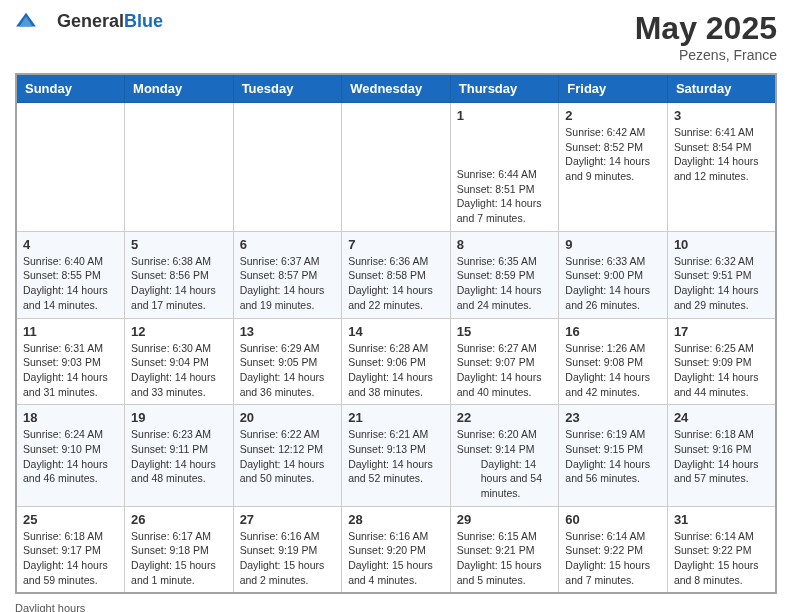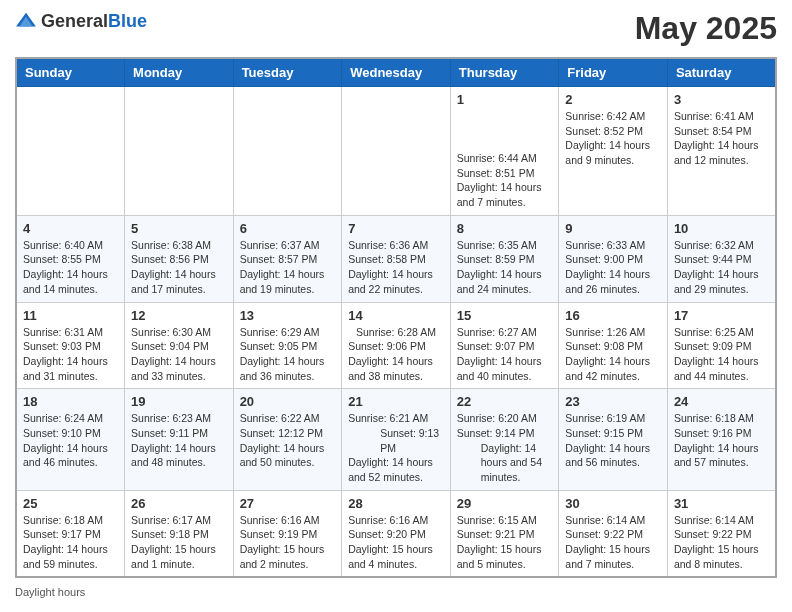--- a/index.html
+++ b/index.html
@@ -12,21 +12,21 @@
     }
     .header {
       display: flex;
       justify-content: space-between;
       align-items: flex-start;
       margin-bottom: 10px;
     }
     .logo {
       display: flex;
       align-items: center;
-      gap: 4px;
+      gap: 20px;
       justify-content: center;
     }
     .logo-icon {
       width: 22px;
       height: 22px;
     }
     .title-block {
       text-align: right;
     }
     .month-title {
@@ -92,20 +92,21 @@
       <rect x="0" y="0" width="40" height="40" fill="white"></rect>
       <polygon points="20,5 38,30 2,30" fill="#1a6bbf"></polygon>
       <polygon points="20,12 32,30 8,30" fill="#5599dd"></polygon>
     </svg>
     <span>
       <span style="font-size:18px;font-weight:bold;color:#333;">General</span><span style="font-size:18px;font-weight:bold;color:#1a6bbf;">Blue</span>
     </span>
   </div>
   <div class="title-block">
     <div class="month-title">May 2025</div>
+    <div class="location-title">Pezens, France</div>
   </div>
 </div>
 
 <table class="calendar">
   <thead>
     <tr>
     <th>Sunday</th>
         <th>Monday</th>
         <th>Tuesday</th>
         <th>Wednesday</th>
@@ -172,21 +173,21 @@
         </td>
         <td>
           <span class="day-number">9</span>
           <span style="display: block; line-height: 1.4;">Sunrise: 6:33 AM</span>
           <span style="display: block; line-height: 1.4;">Sunset: 9:00 PM</span>
           <span style="display: block; line-height: 1.4;">Daylight: 14 hours and 26 minutes.</span>
         </td>
         <td>
           <span class="day-number">10</span>
           <span style="display: block; line-height: 1.4;">Sunrise: 6:32 AM</span>
-          <span style="display: block; line-height: 1.4;">Sunset: 9:44 PM</span>
+          <span style="display: block; line-height: 1.4;">Sunset: 9:51 PM</span>
           <span style="display: block; line-height: 1.4;">Daylight: 14 hours and 29 minutes.</span>
         </td>
       </tr>
       <tr>
         <td>
           <span class="day-number">11</span>
           <span style="display: block; line-height: 1.4;">Sunrise: 6:31 AM</span>
           <span style="display: block; line-height: 1.4;">Sunset: 9:03 PM</span>
           <span style="display: block; line-height: 1.4;">Daylight: 14 hours and 31 minutes.</span>
         </td>
@@ -197,21 +198,21 @@
           <span style="display: block; line-height: 1.4;">Daylight: 14 hours and 33 minutes.</span>
         </td>
         <td>
           <span class="day-number">13</span>
           <span style="display: block; line-height: 1.4;">Sunrise: 6:29 AM</span>
           <span style="display: block; line-height: 1.4;">Sunset: 9:05 PM</span>
           <span style="display: block; line-height: 1.4;">Daylight: 14 hours and 36 minutes.</span>
         </td>
         <td>
           <span class="day-number">14</span>
-          <span style="display: block; line-height: 1.4; text-align: center;">Sunrise: 6:28 AM</span>
+          <span style="display: block; line-height: 1.4;">Sunrise: 6:28 AM</span>
           <span style="display: block; line-height: 1.4;">Sunset: 9:06 PM</span>
           <span style="display: block; line-height: 1.4;">Daylight: 14 hours and 38 minutes.</span>
         </td>
         <td>
           <span class="day-number">15</span>
           <span style="display: block; line-height: 1.4;">Sunrise: 6:27 AM</span>
           <span style="display: block; line-height: 1.4;">Sunset: 9:07 PM</span>
           <span style="display: block; line-height: 1.4;">Daylight: 14 hours and 40 minutes.</span>
         </td>
         <td>
@@ -242,21 +243,21 @@
         </td>
         <td>
           <span class="day-number">20</span>
           <span style="display: block; line-height: 1.4;">Sunrise: 6:22 AM</span>
           <span style="display: block; line-height: 1.4;">Sunset: 12:12 PM</span>
           <span style="display: block; line-height: 1.4;">Daylight: 14 hours and 50 minutes.</span>
         </td>
         <td>
           <span class="day-number">21</span>
           <span style="display: block; line-height: 1.4;">Sunrise: 6:21 AM</span>
-          <span style="display: block; line-height: 1.4; margin-left: 32px;">Sunset: 9:13 PM</span>
+          <span style="display: block; line-height: 1.4;">Sunset: 9:13 PM</span>
           <span style="display: block; line-height: 1.4;">Daylight: 14 hours and 52 minutes.</span>
         </td>
         <td>
           <span class="day-number">22</span>
           <span style="display: block; line-height: 1.4;">Sunrise: 6:20 AM</span>
           <span style="display: block; line-height: 1.4;">Sunset: 9:14 PM</span>
           <span style="display: block; line-height: 1.4; margin-left: 24px;">Daylight: 14 hours and 54 minutes.</span>
         </td>
         <td>
           <span class="day-number">23</span>
@@ -296,21 +297,21 @@
           <span style="display: block; line-height: 1.4;">Sunset: 9:20 PM</span>
           <span style="display: block; line-height: 1.4;">Daylight: 15 hours and 4 minutes.</span>
         </td>
         <td>
           <span class="day-number">29</span>
           <span style="display: block; line-height: 1.4;">Sunrise: 6:15 AM</span>
           <span style="display: block; line-height: 1.4;">Sunset: 9:21 PM</span>
           <span style="display: block; line-height: 1.4;">Daylight: 15 hours and 5 minutes.</span>
         </td>
         <td>
-          <span class="day-number">30</span>
+          <span class="day-number">60</span>
           <span style="display: block; line-height: 1.4;">Sunrise: 6:14 AM</span>
           <span style="display: block; line-height: 1.4;">Sunset: 9:22 PM</span>
           <span style="display: block; line-height: 1.4;">Daylight: 15 hours and 7 minutes.</span>
         </td>
         <td>
           <span class="day-number">31</span>
           <span style="display: block; line-height: 1.4;">Sunrise: 6:14 AM</span>
           <span style="display: block; line-height: 1.4;">Sunset: 9:22 PM</span>
           <span style="display: block; line-height: 1.4;">Daylight: 15 hours and 8 minutes.</span>
         </td>

